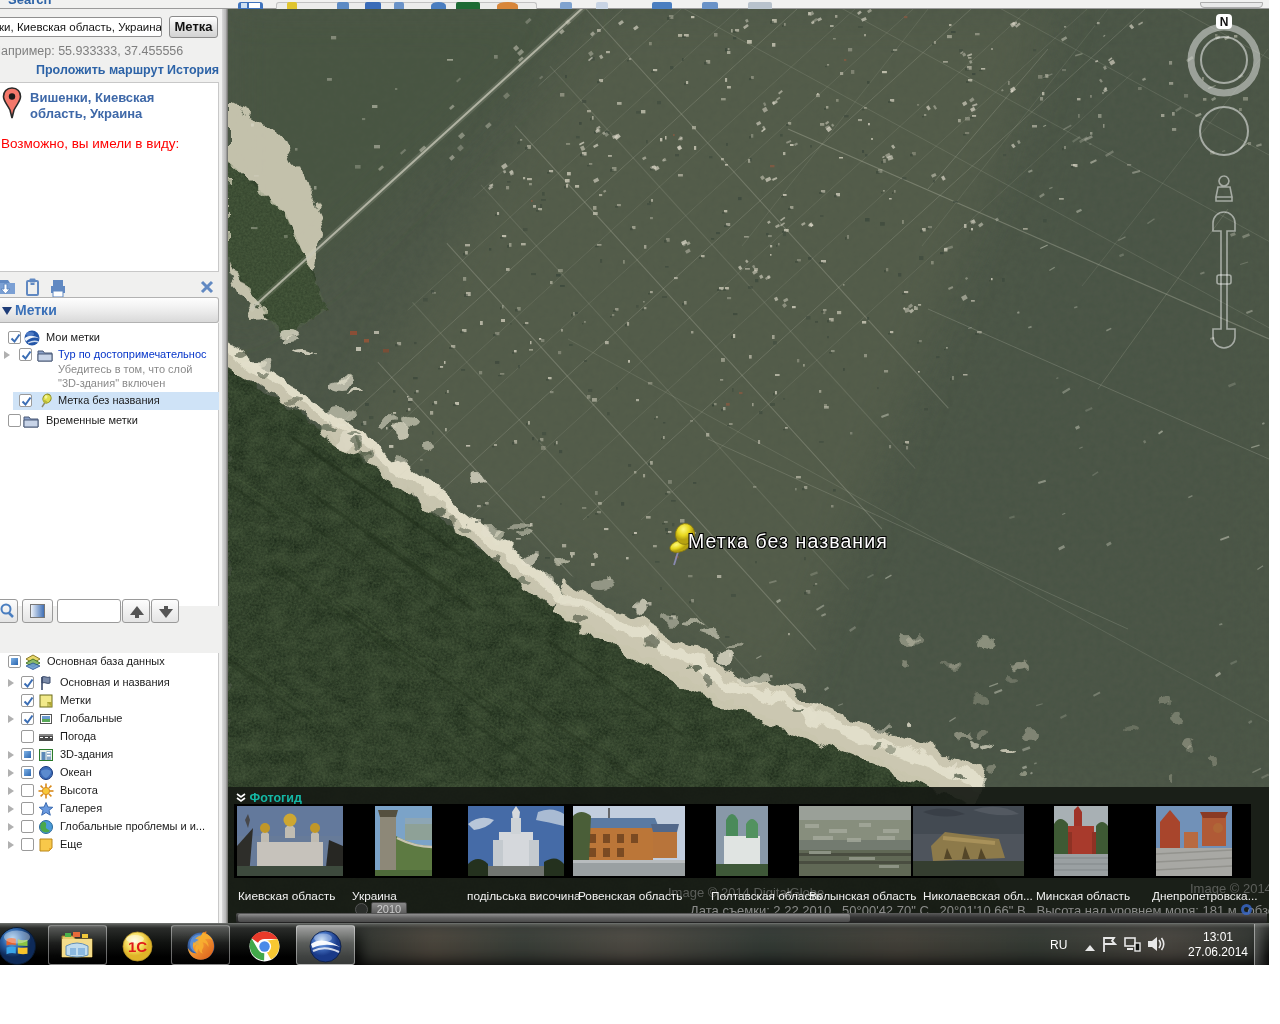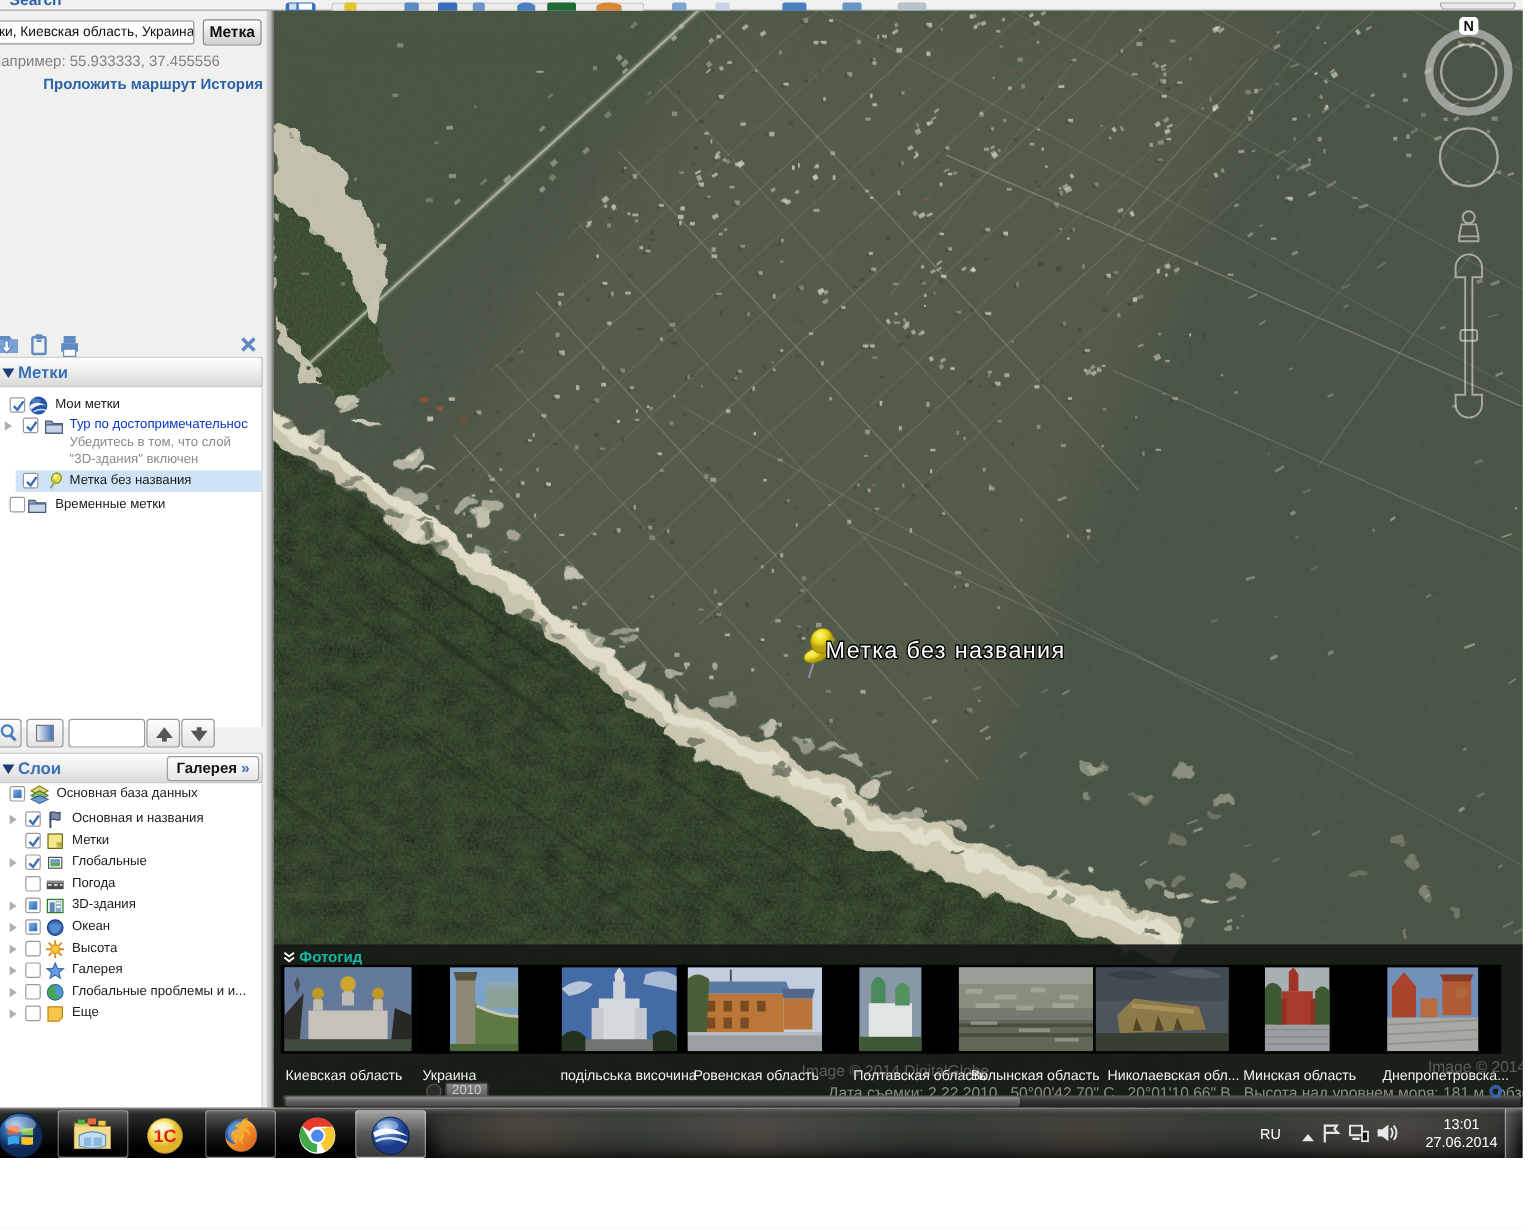--- a/index.html
+++ b/index.html
@@ -78,20 +78,28 @@
   <div class="ic" style="left:1200px;width:63px;height:6px;background:#e9e9e9;border:1px solid #adadad;border-radius:0 0 4px 4px"></div>
 </div>
 
 <div id="sidebar">
   <div id="srchhdr">Search</div>
   <div id="sinput">Вишенки, Киевская область, Украина</div>
   <div id="sbtn">Метка</div>
   <div id="hint">Например: 55.933333, 37.455556</div>
   <div id="lnks">Проложить маршрут</div>
       <div id="lnks2">История</div>
+  <div id="respanel">
+    <svg class="abs" style="left:2px;top:4px" width="20" height="34" viewBox="0 0 20 34">
+      <path d="M10 1 C4.5 1 1.5 5 1.5 9.5 C1.5 14 5 17 8 23 L10 31 L12 23 C15 17 18.5 14 18.5 9.5 C18.5 5 15.5 1 10 1 Z" fill="#f4786b" stroke="#2a2a2a" stroke-width="1.6"></path>
+      <circle cx="10" cy="9.5" r="3.2" fill="#1a1a1a"></circle>
+    </svg>
+    <div class="restxt">Вишенки, Киевская<br>область, Украина</div>
+    <div class="redtxt">Возможно, вы имели в виду:</div>
+  </div>
   <div id="iconstrip">
     
 <svg width="222" height="33" viewBox="0 0 222 33">
  <g fill="#6189c2">
   <path d="M-4 8 h12 l2 3 h5 v11 h-19 z"></path>
   <rect x="-4" y="11" width="19" height="11" fill="#7ba0d4"></rect>
   <path d="M4 12 v5 h-3 l4.5 5 4.5 -5 h-3 v-5 z" fill="#fff" stroke="#6189c2"></path>
   <rect x="27" y="9" width="11" height="14" rx="1" fill="none" stroke="#6189c2" stroke-width="2"></rect>
   <rect x="29.5" y="6.5" width="6" height="4" rx="1" fill="#6189c2"></rect>
   <rect x="30.5" y="11" width="4" height="2" fill="#6189c2"></rect>
@@ -174,25 +182,20 @@
     <div class="fbtn" style="left:57px;width:64px;background:#fff"></div>
     <div class="fbtn" style="left:122px;width:28px">
           <div style="position:absolute;left:7px;top:6px;width:0;height:0;border-bottom:9px solid #555;border-left:7px solid transparent;border-right:7px solid transparent"></div>
           <div style="position:absolute;left:12px;top:13px;width:4px;height:5px;background:#555"></div>
         </div>
     <div class="fbtn" style="left:151px;width:28px">
           <div style="position:absolute;left:7px;top:9px;width:0;height:0;border-top:9px solid #555;border-left:7px solid transparent;border-right:7px solid transparent"></div>
           <div style="position:absolute;left:12px;top:6px;width:4px;height:5px;background:#555"></div>
         </div>
   </div>
-  <div id="lheader">
-        <div class="ptri"></div>
-        <div class="phdr">Слои</div>
-        <div id="galbtn">Галерея <b>»</b></div>
-      </div>
   <div id="ltree">
     <div class="trow" style="top:0">
           <div class="cb" style="left:8px">
             <div class="part"></div>
           </div>
           <svg class="icn" style="left:25" width="16" height="16" viewBox="0 0 16 16">
             <path d="M8 1 L15 5 L8 9 L1 5 Z" fill="#e8d86a" stroke="#8a7a2a"></path>
             <path d="M8 5 L15 9 L8 13 L1 9 Z" fill="#8ab86a" stroke="#4a7a2a"></path>
             <path d="M8 9 L15 12 L8 15.5 L1 12 Z" fill="#6a9ad0" stroke="#2a5a9a" opacity="0.9"></path>
           </svg>

